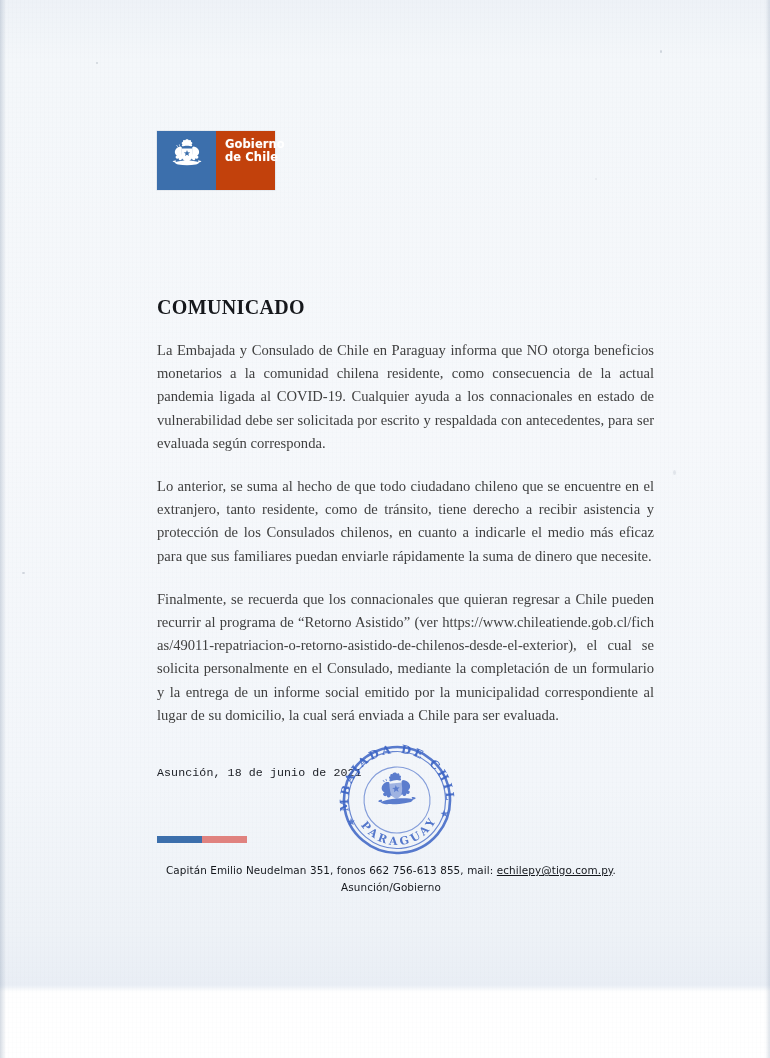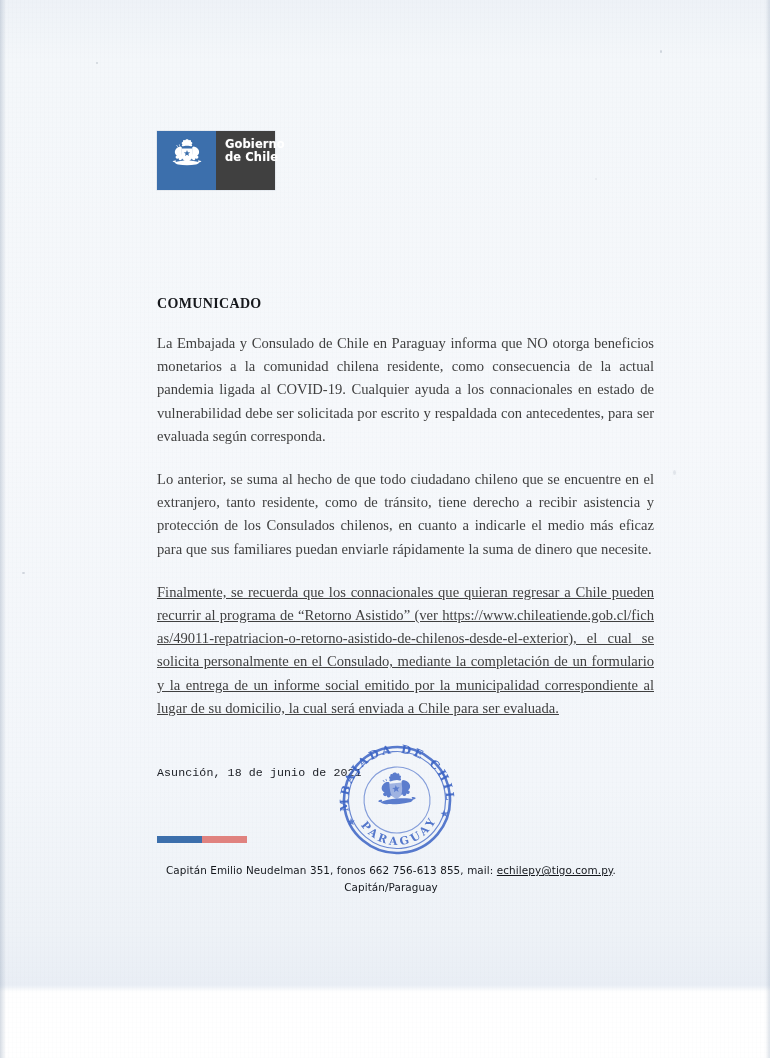--- a/index.html
+++ b/index.html
@@ -74,21 +74,21 @@
     height: 59px;
     display: flex;
     box-shadow: 0 0 0 .4px rgba(120,140,165,.30);
   }
   .logo-half {
     width: 50%;
     height: 100%;
     position: relative;
   }
   .logo-blue  { background: #3c6fac; }
-  .logo-red   { background: #404040; }
+  .logo-red   { background: #c2410c; }
 
   #coat-of-arms-logo {
     position: absolute;
     left: 50%;
     top: 7px;
     transform: translateX(-50%);
     width: 44px;
     height: 32px;
   }
   #gobierno-text {
@@ -128,41 +128,41 @@
   
   #doc-body {
     position: absolute;
     left: 157px;
     top: 296px;
     width: 497px;
   }
   #comunicado-title {
     font-family: "Liberation Serif", "DejaVu Serif", serif;
     font-weight: bold;
-    font-size: 14px;
+    font-size: 20px;
     letter-spacing: .35px;
     color: #16181c;
     margin-bottom: 20px;
   }
   .para {
     text-align: justify;
     font-size: 14.6px;
     line-height: 23.2px;
     color: #404040;
     margin-bottom: 20px;
     hyphens: none;
     word-spacing: .2px;
   }
   .para:last-child { margin-bottom: 0; }
   .para .url {
     word-break: break-all;
   }
 
   
-  #para-retorno { text-align: justify; text-decoration: underline; }
+  #para-retorno { text-align: justify; }
 
   #date-line {
     position: absolute;
     left: 157px;
     top: 766px;
     font-family: Liberation Mono, monospace;
     font-size: 11.6px;
     color: #1a1d23;
     letter-spacing: .1px;
   }
@@ -320,17 +320,17 @@
       </svg>
     </div>
 
     <div id="footer-bar">
       <div class="footer-bar-blue"></div>
       <div class="footer-bar-red"></div>
     </div>
 
     <div id="footer-contact">
       <div><span>Capitán Emilio Neudelman 351, fonos 662 756-613 855, mail: </span><span id="footer-email">echilepy@tigo.com.py</span><span>.</span></div>
-      <div id="footer-city">Capitán/Paraguay</div>
+      <div id="footer-city">Asunción/Gobierno</div>
     </div>
 
   </div>
 </div>
 
 </body></html>

